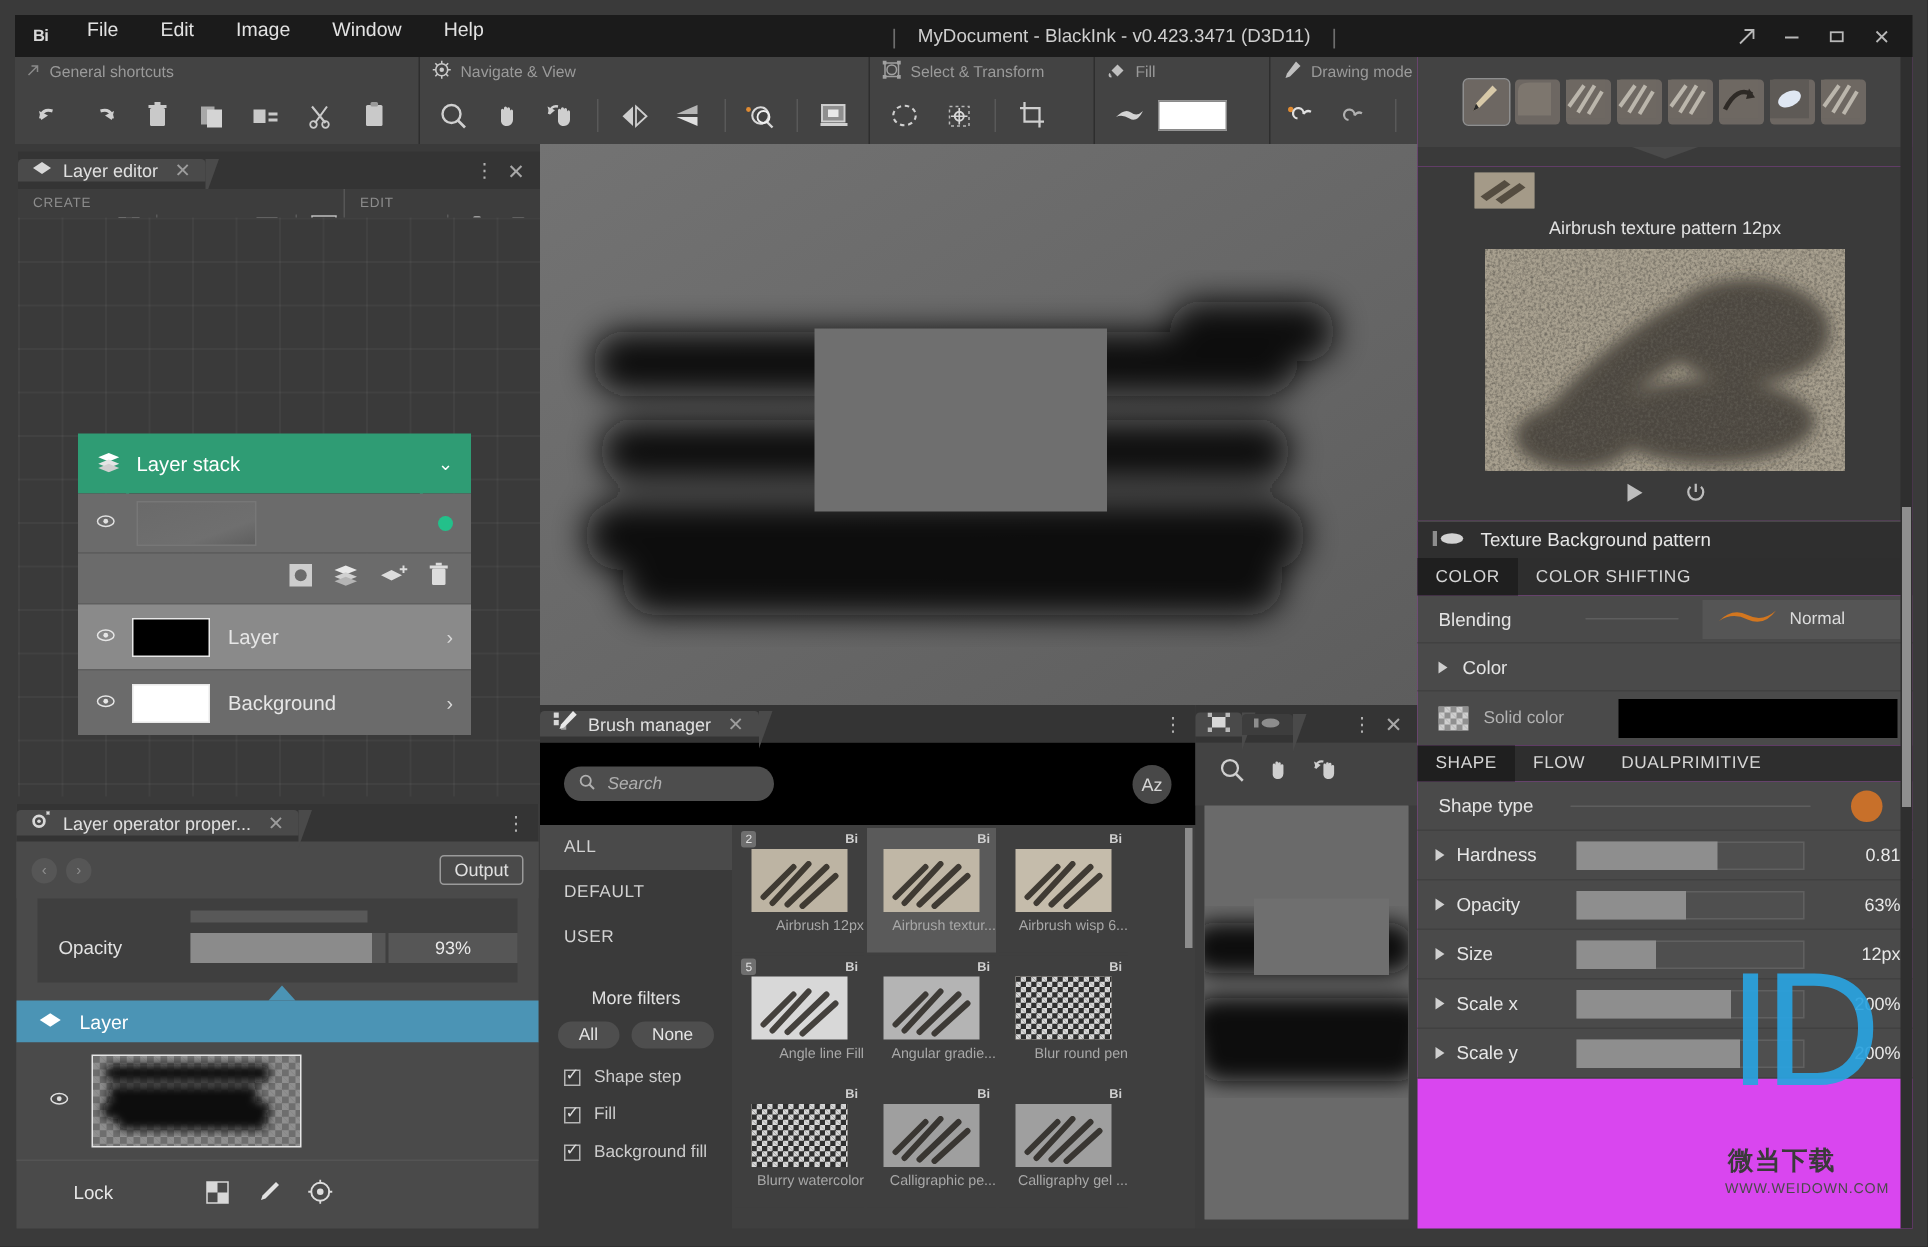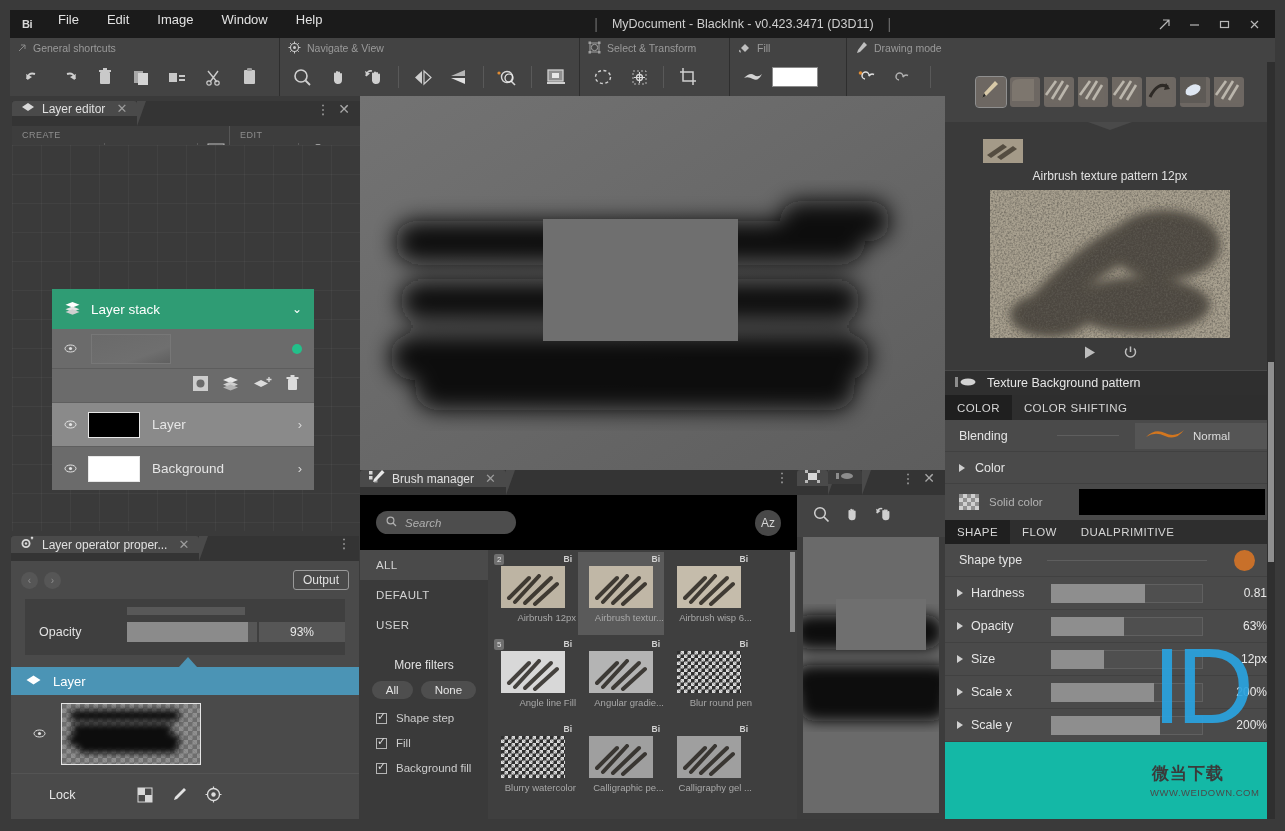--- a/index.html
+++ b/index.html
@@ -60,21 +60,21 @@
   .tbtn {
     width: 34px; height: 32px; display: flex; align-items: center; justify-content: center;
     color: #cfcfcf; border-radius: 2px;
   }
   .vdiv { width: 1px; height: 22px; background: #595959; margin: 0 5px; }
   .swatch-white { width: 46px; height: 20px; background: #fff; border: 1px solid #8a8a8a; }
 
   
   .panel { position: absolute; background: #3d3d3d; }
   .panel-tabstrip {
-    height: 25px; background: #343434; display: flex; align-items: flex-start; position: relative;
+    height: 25px; background: #343434; display: flex; align-items: center; position: relative;
   }
   .ptab {
     display: flex; align-items: center; gap: 7px; padding: 0 10px 0 9px;
     background: #4a4a4a; font-size: 12px; color: #e0e0e0;
     border-top-left-radius: 3px; border-top-right-radius: 3px;
     position: relative;
   }
   .ptab::after {
     content:""; position:absolute; right:-9px; top:0; width:0; height:0;
     border-style: solid; border-width: 25px 9px 0 0; border-color: #4a4a4a transparent transparent transparent;
@@ -233,21 +233,21 @@
   .bcard-img { width: 64px; height: 42px; margin: 0 auto; background: #bdb4a3; }
   .bcard-lbl { text-align: right; font-size: 9.5px; color: #a8a8a8; margin-top: 4px; }
   .bm-scroll { position: absolute; right: 2px; top: 2px; width: 5px; height: 80px; background: #8c8c8c; }
 
   
   #mini-view { left: 797px; top: 470px; width: 148px; height: 349px; background: #3c3c3c; }
   .mv-tools { height: 42px; background: #434343; display: flex; align-items: center; gap: 14px; padding-left: 16px; color: #cfcfcf;}
   .mv-canvas { position: absolute; top: 67px; left: 6px; right: 6px; bottom: 6px; background: #6a6a6a; overflow: hidden; }
 
   
-  #right-dock { position: absolute; left: 945px; top: 38px; width: 330px; bottom: 12px; background: #14b8a6; margin-top: 24px; }
+  #right-dock { position: absolute; left: 945px; top: 38px; width: 330px; bottom: 12px; background: #d946ef; }
   .rd-brushes { height: 60px; background: #434343; display: flex; align-items: center; justify-content: center; gap: 4px;}
   .rb { width: 30px; height: 30px; border-radius: 3px; background: #6d6762; }
   .rb.sel { outline: 1px solid #8f8f8f; }
   .rd-collapse {
     height: 13px; background: #3a3a3a; position: relative;
   }
   .rd-collapse .tri {
     position: absolute; left: 50%; top: 0; transform: translateX(-50%);
     width: 0; height: 0; border-style: solid; border-width: 8px 22px 0 22px;
     border-color: #4a4a4a transparent transparent transparent;

